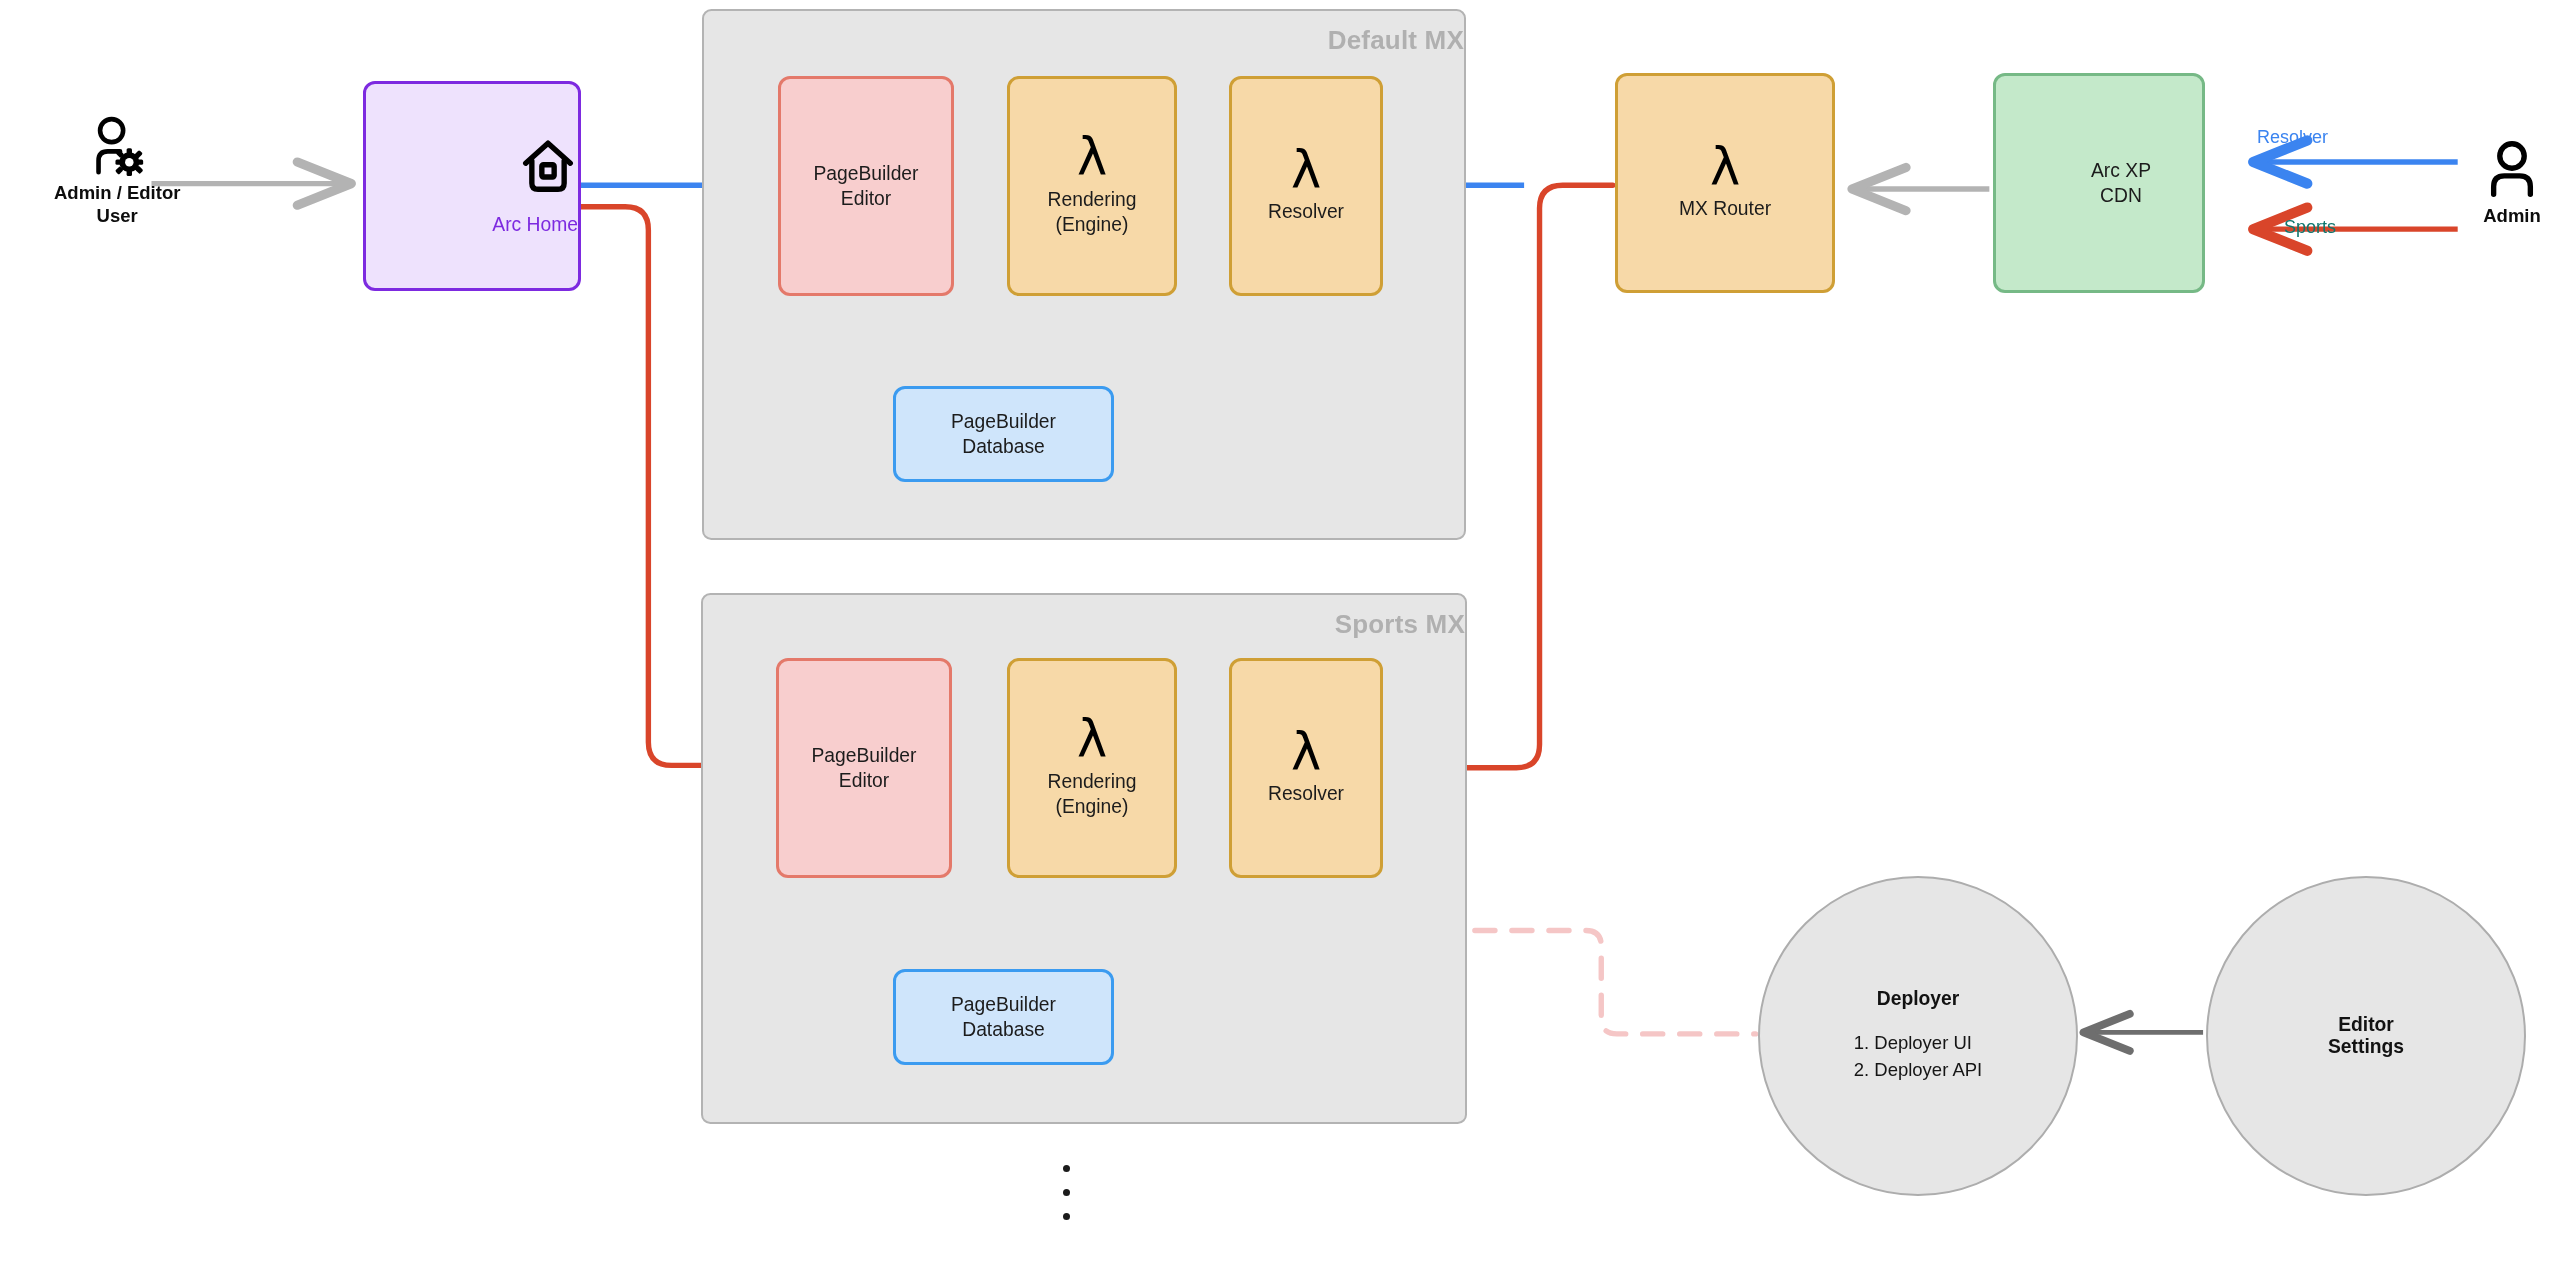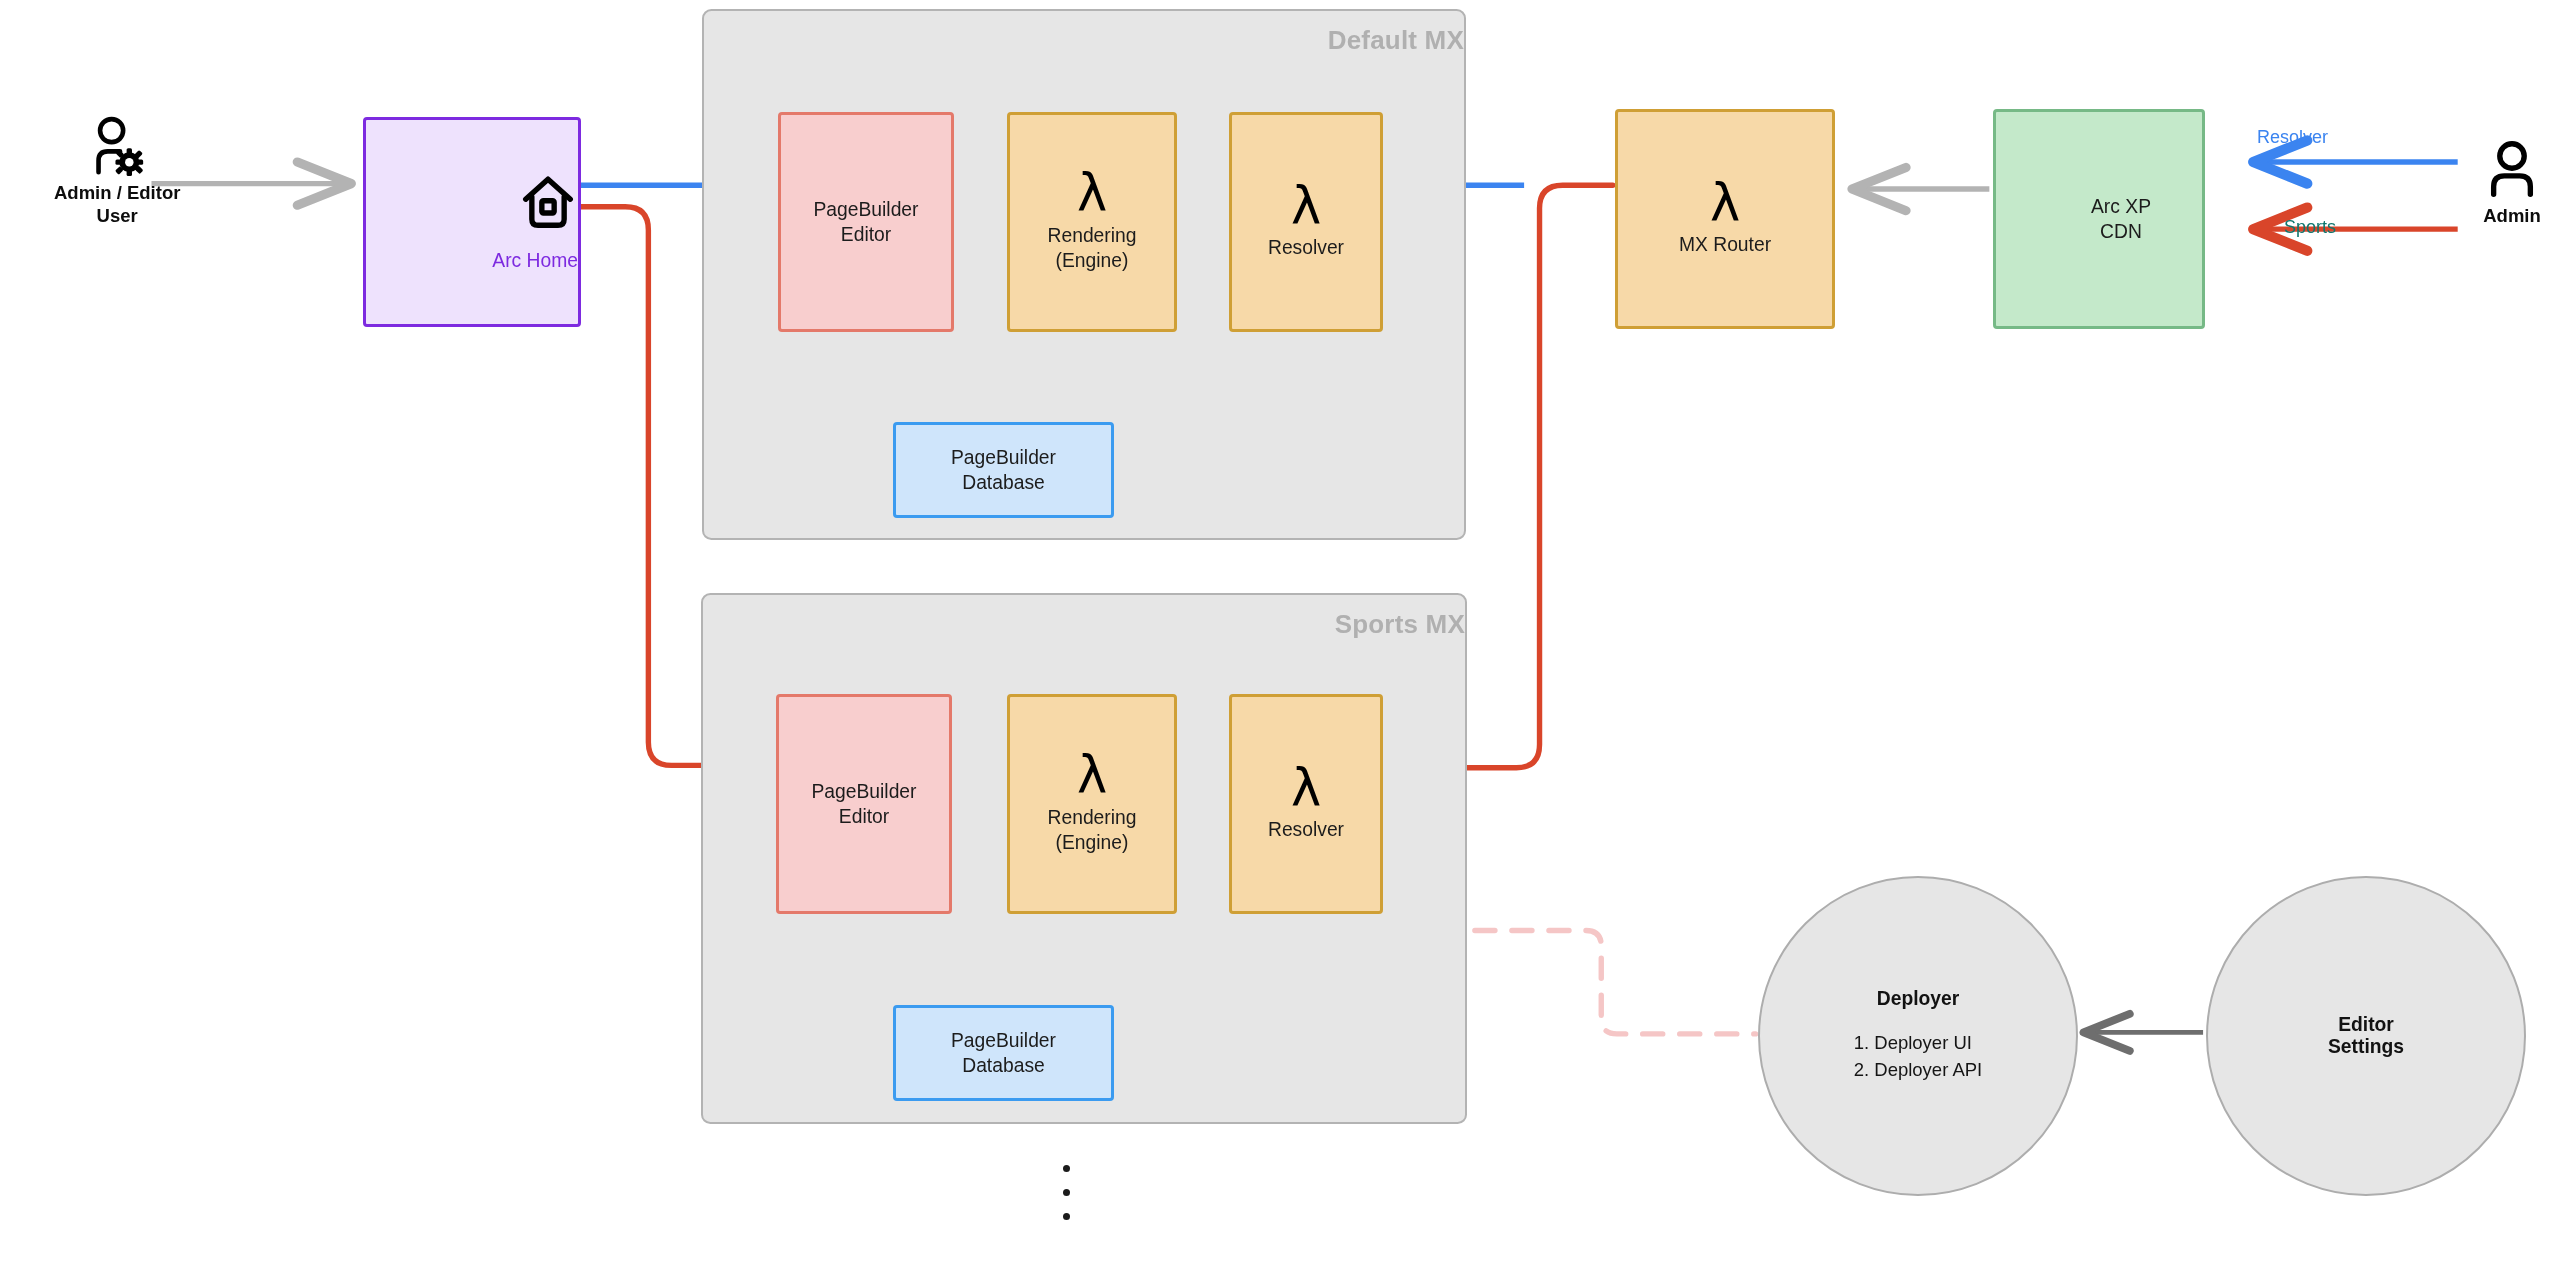--- a/index.html
+++ b/index.html
@@ -45,26 +45,25 @@
     text-align: right;
     top: 14px;
     font-size: 26px;
     font-weight: bold;
     color: #b0b0b0;
     letter-spacing: 0.2px;
   }
   
   .box {
     box-sizing: border-box;
-    border-radius: 4px;
+    border-radius: 12px;
     display: flex;
     flex-direction: column;
     align-items: center;
     justify-content: center;
-    margin-top: 36px;
   }
   .box-pink {
     background: #f8cece;
     border: 3.1px solid #e4796a;
   }
   .box-orange {
     background: #f7d9a8;
     border: 3.1px solid #cf9f35;
   }
   .box-blue {

